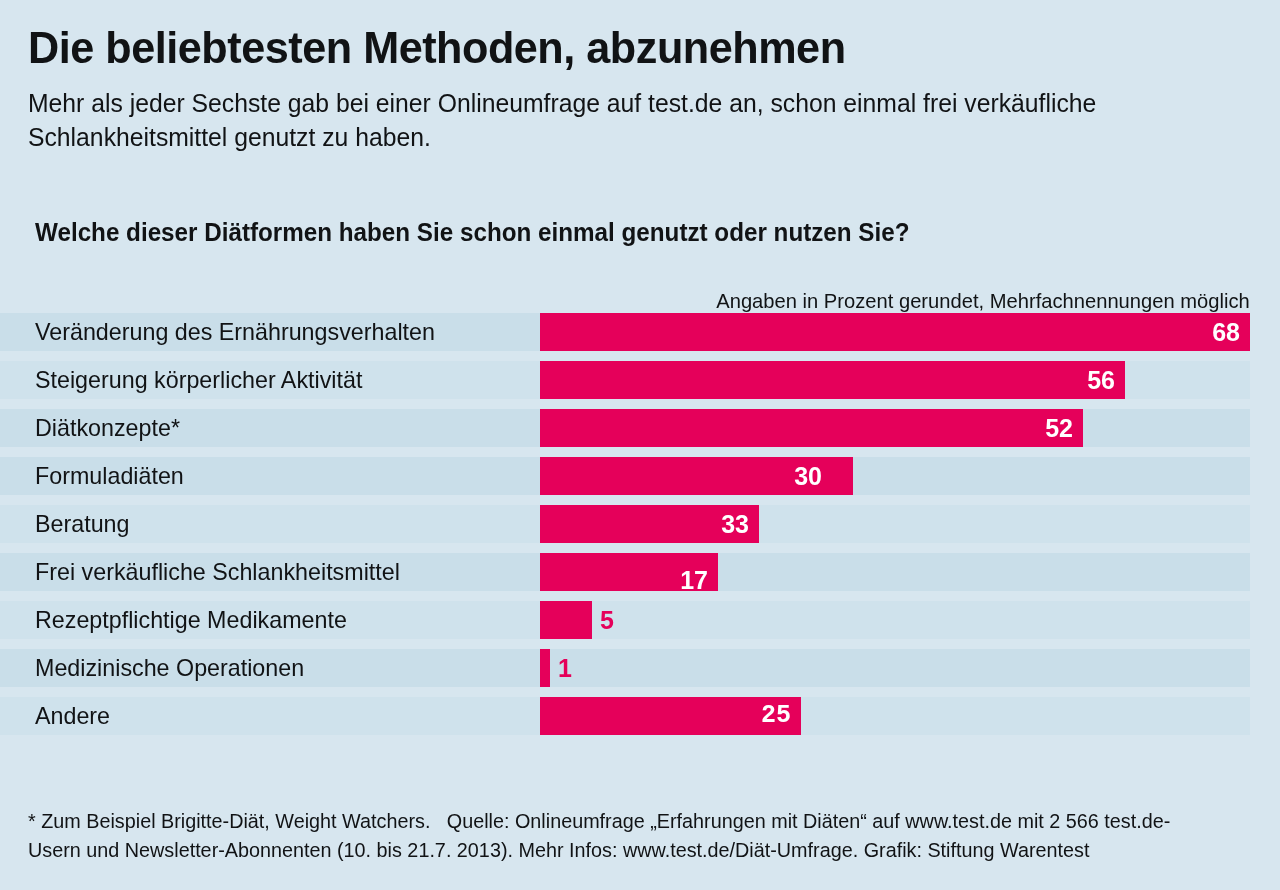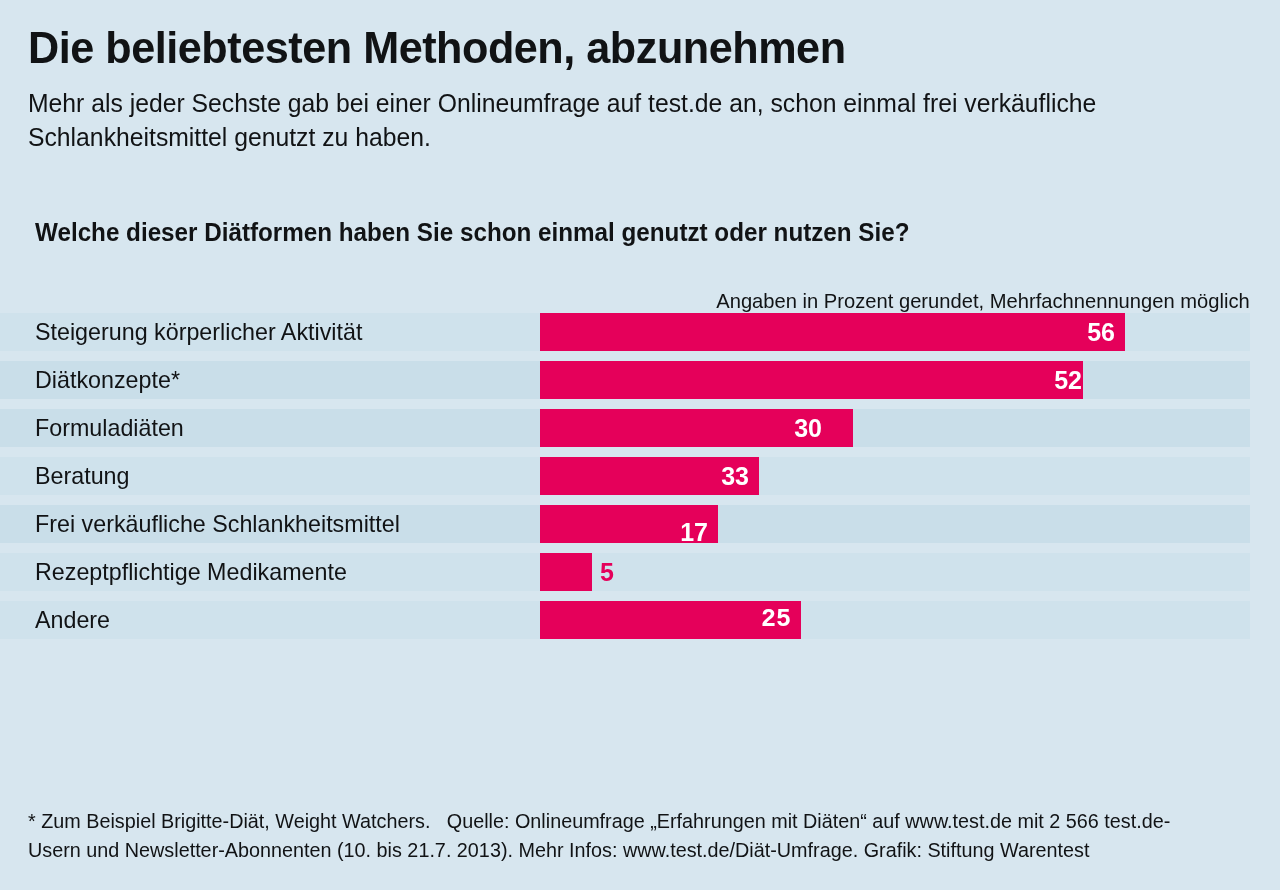--- a/index.html
+++ b/index.html
@@ -143,31 +143,37 @@
 <div class="header">
   <h1 class="headline">Die beliebtesten Methoden, abzunehmen</h1>
   <p class="standfirst">Mehr als jeder Sechste gab bei einer Onlineumfrage auf test.de an, schon einmal frei verkäufliche Schlankheitsmittel genutzt zu haben.</p>
 </div>
 
 <div class="question">Welche dieser Diätformen haben Sie schon einmal genutzt oder nutzen Sie?</div>
 
 <div class="chart-note">Angaben in Prozent gerundet, Mehrfachnennungen möglich</div>
 
 <div class="chart" id="chart">
+    <div class="row">
+      <div class="band"></div>
+      <div class="label">Veränderung des Ernährungsverhalten</div>
+      <div class="bar" style="width: 710px;"></div>
+      <div class="value" style="right: 40px;">68</div>
+    </div>
     <div class="row alt">
       <div class="band"></div>
       <div class="label">Steigerung körperlicher Aktivität</div>
       <div class="bar" style="width: 585px;"></div>
       <div class="value" style="right: 165px;">56</div>
     </div>
     <div class="row">
       <div class="band"></div>
       <div class="label">Diätkonzepte*</div>
       <div class="bar" style="width: 543px;"></div>
-      <div class="value" style="right: 198px;">52</div>
+      <div class="value" style="right: 207px;">52</div>
     </div>
     <div class="row">
       <div class="band"></div>
       <div class="label">Formuladiäten</div>
       <div class="bar" style="width: 313px;"></div>
       <div class="value" style="right: 458px;">30</div>
     </div>
     <div class="row alt">
       <div class="band"></div>
       <div class="label">Beratung</div>
@@ -179,20 +185,26 @@
       <div class="label">Frei verkäufliche Schlankheitsmittel</div>
       <div class="bar" style="width: 178px;"></div>
       <div class="value" style="right: 572px; margin-top: 8px;">17</div>
     </div>
     <div class="row alt">
       <div class="band"></div>
       <div class="label">Rezeptpflichtige Medikamente</div>
       <div class="bar" style="width: 52px;"></div>
       <div class="value outside" style="left: 600px; right: auto;">5</div>
     </div>
+    <div class="row">
+      <div class="band"></div>
+      <div class="label">Medizinische Operationen</div>
+      <div class="bar" style="width: 10px;"></div>
+      <div class="value outside" style="left: 558px; right: auto;">1</div>
+    </div>
     <div class="row alt">
       <div class="band"></div>
       <div class="label">Andere</div>
       <div class="bar" style="width: 261px;"></div>
       <div class="value" style="right: 489px; font-family: Liberation Mono, monospace;">25</div>
     </div>
   </div>
 
 <div class="footnote">
   <span>* Zum Beispiel Brigitte-Diät, Weight Watchers.</span><span class="gap"></span><span>Quelle: Onlineumfrage „Erfahrungen mit Diäten“ auf www.test.de mit 2 566 test.de-Usern und Newsletter-Abonnenten (10. bis 21.7. 2013). Mehr Infos: www.test.de/Diät-Umfrage. Grafik: Stiftung Warentest</span>

